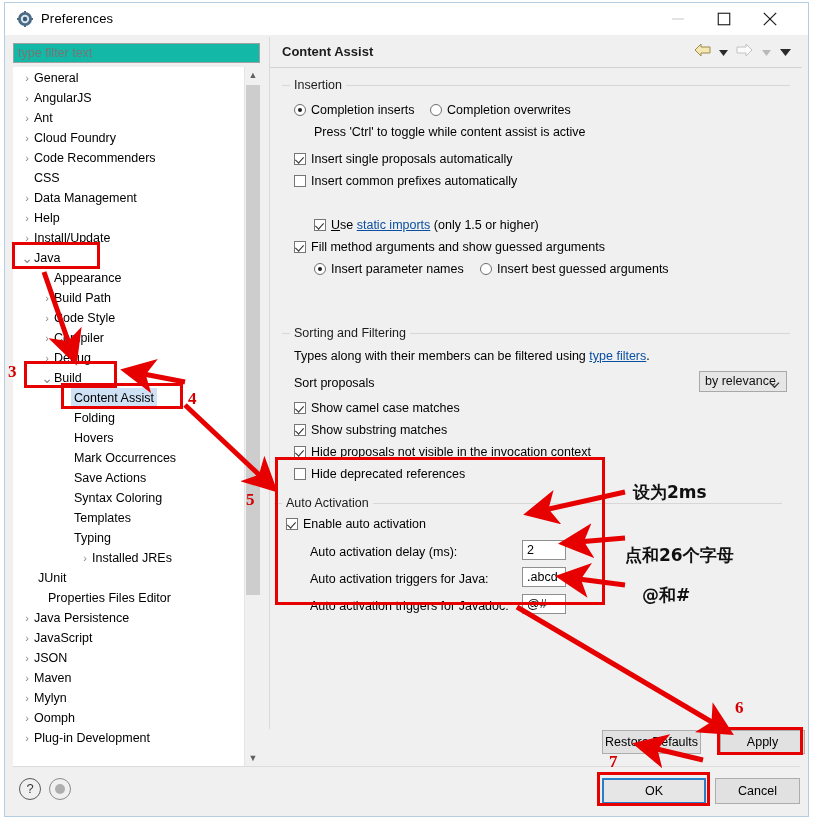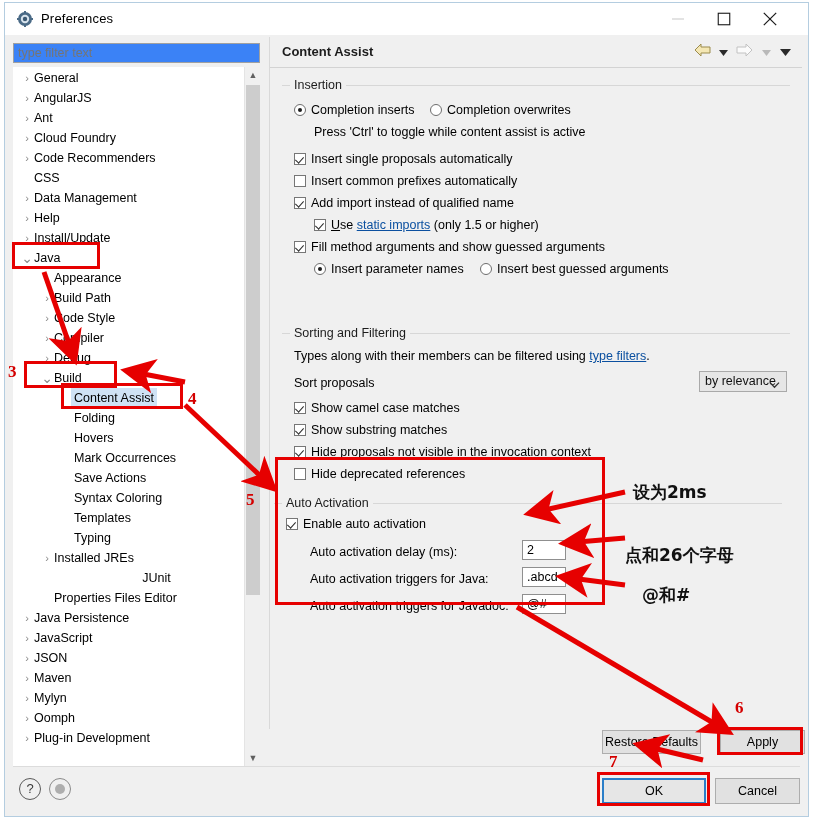--- a/index.html
+++ b/index.html
@@ -29,21 +29,21 @@
     position:absolute;top:0;width:46px;height:31px;cursor:default;
   }
   .wbtn svg{position:absolute;left:50%;top:50%;transform:translate(-50%,-50%);}
   .wbtn-min{left:650px;}
   .wbtn-max{left:696px;}
   .wbtn-close{left:742px;}
 
   
   .filterbox{
     position:absolute;left:8px;top:40px;width:247px;height:20px;
-    background:#3b82f6;border:1px solid #a0a0a0;box-sizing:border-box;
+    background:#14b8a6;border:1px solid #a0a0a0;box-sizing:border-box;
     font-size:12.5px;color:#3a3a3a;padding:2px 4px;line-height:16px;
   }
   .treepane{
     position:absolute;left:8px;top:64px;width:247px;height:700px;
     background:#fff;border:1px solid #ffffff;box-sizing:border-box;
     overflow:hidden;
   }
   .tree{position:absolute;left:0;top:0;right:0;}
   .trow{
     position:relative;height:20px;line-height:20px;white-space:nowrap;
@@ -230,23 +230,23 @@
           <div class="trow" style="padding-left: 26px;"><span class="tw">›</span><span class="tlabel">Debug</span></div>
           <div class="trow" style="padding-left: 26px;"><span class="tw" style="font-size: 14px;">⌄</span><span class="tlabel">Build</span></div>
           <div class="trow sel" style="padding-left: 46px;"><span class="tw">&nbsp;</span><span class="tlabel">Content Assist</span></div>
           <div class="trow" style="padding-left: 46px;"><span class="tw">&nbsp;</span><span class="tlabel">Folding</span></div>
           <div class="trow" style="padding-left: 46px;"><span class="tw">&nbsp;</span><span class="tlabel">Hovers</span></div>
           <div class="trow" style="padding-left: 46px;"><span class="tw">&nbsp;</span><span class="tlabel">Mark Occurrences</span></div>
           <div class="trow" style="padding-left: 46px;"><span class="tw">&nbsp;</span><span class="tlabel">Save Actions</span></div>
           <div class="trow" style="padding-left: 46px;"><span class="tw">&nbsp;</span><span class="tlabel">Syntax Coloring</span></div>
           <div class="trow" style="padding-left: 46px;"><span class="tw">&nbsp;</span><span class="tlabel">Templates</span></div>
           <div class="trow" style="padding-left: 46px;"><span class="tw">&nbsp;</span><span class="tlabel">Typing</span></div>
-          <div class="trow" style="padding-left: 26px;"><span class="tw">›</span><span class="tlabel">Installed JREs</span></div>
-          <div class="trow" style="padding-left: 26px; text-align: center;"><span class="tw">&nbsp;</span><span class="tlabel">JUnit</span></div>
-          <div class="trow" style="padding-left: 26px;"><span class="tw">&nbsp;</span><span class="tlabel">Properties Files Editor</span></div>
+          <div class="trow" style="padding-left: 26px; margin-left: 38px;"><span class="tw">›</span><span class="tlabel">Installed JREs</span></div>
+          <div class="trow" style="padding-left: 10px;"><span class="tw">&nbsp;</span><span class="tlabel">JUnit</span></div>
+          <div class="trow" style="padding-left: 20px;"><span class="tw">&nbsp;</span><span class="tlabel">Properties Files Editor</span></div>
           <div class="trow" style="padding-left: 6px;"><span class="tw">›</span><span class="tlabel">Java Persistence</span></div>
           <div class="trow" style="padding-left: 6px;"><span class="tw">›</span><span class="tlabel">JavaScript</span></div>
           <div class="trow" style="padding-left: 6px;"><span class="tw">›</span><span class="tlabel">JSON</span></div>
           <div class="trow" style="padding-left: 6px;"><span class="tw">›</span><span class="tlabel">Maven</span></div>
           <div class="trow" style="padding-left: 6px;"><span class="tw">›</span><span class="tlabel">Mylyn</span></div>
           <div class="trow" style="padding-left: 6px;"><span class="tw">›</span><span class="tlabel">Oomph</span></div>
           <div class="trow" style="padding-left: 6px;"><span class="tw">›</span><span class="tlabel">Plug-in Development</span></div>
         </div>
     </div>
 
@@ -305,23 +305,20 @@
             </div>
 
             <div class="row" style="left:32px;top:30px;">Press 'Ctrl' to toggle while content assist is active</div>
 
             <div class="row" style="left:12px;top:57px;">
               <span class="chk on"></span><span>Insert single proposals automatically</span>
             </div>
             <div class="row" style="left:12px;top:79px;">
               <span class="chk"></span><span>Insert common prefixes automatically</span>
             </div>
-            <div class="row" style="left:12px;top:101px;">
-              <span class="chk on"></span><span>Add import instead of qualified name</span>
-            </div>
             <div class="row" style="left:32px;top:123px;">
               <span class="chk on"></span><span class="mn"><span class="ul">U</span>se</span>
               <span class="lnk">static imports</span>
               <span>(only 1.5 or higher)</span>
             </div>
             <div class="row" style="left:12px;top:145px;">
               <span class="chk on"></span><span>Fill method arguments and show guessed arguments</span>
             </div>
             <div class="row" style="left:32px;top:167px;">
               <span class="rad on"></span><span>Insert parameter names</span>

